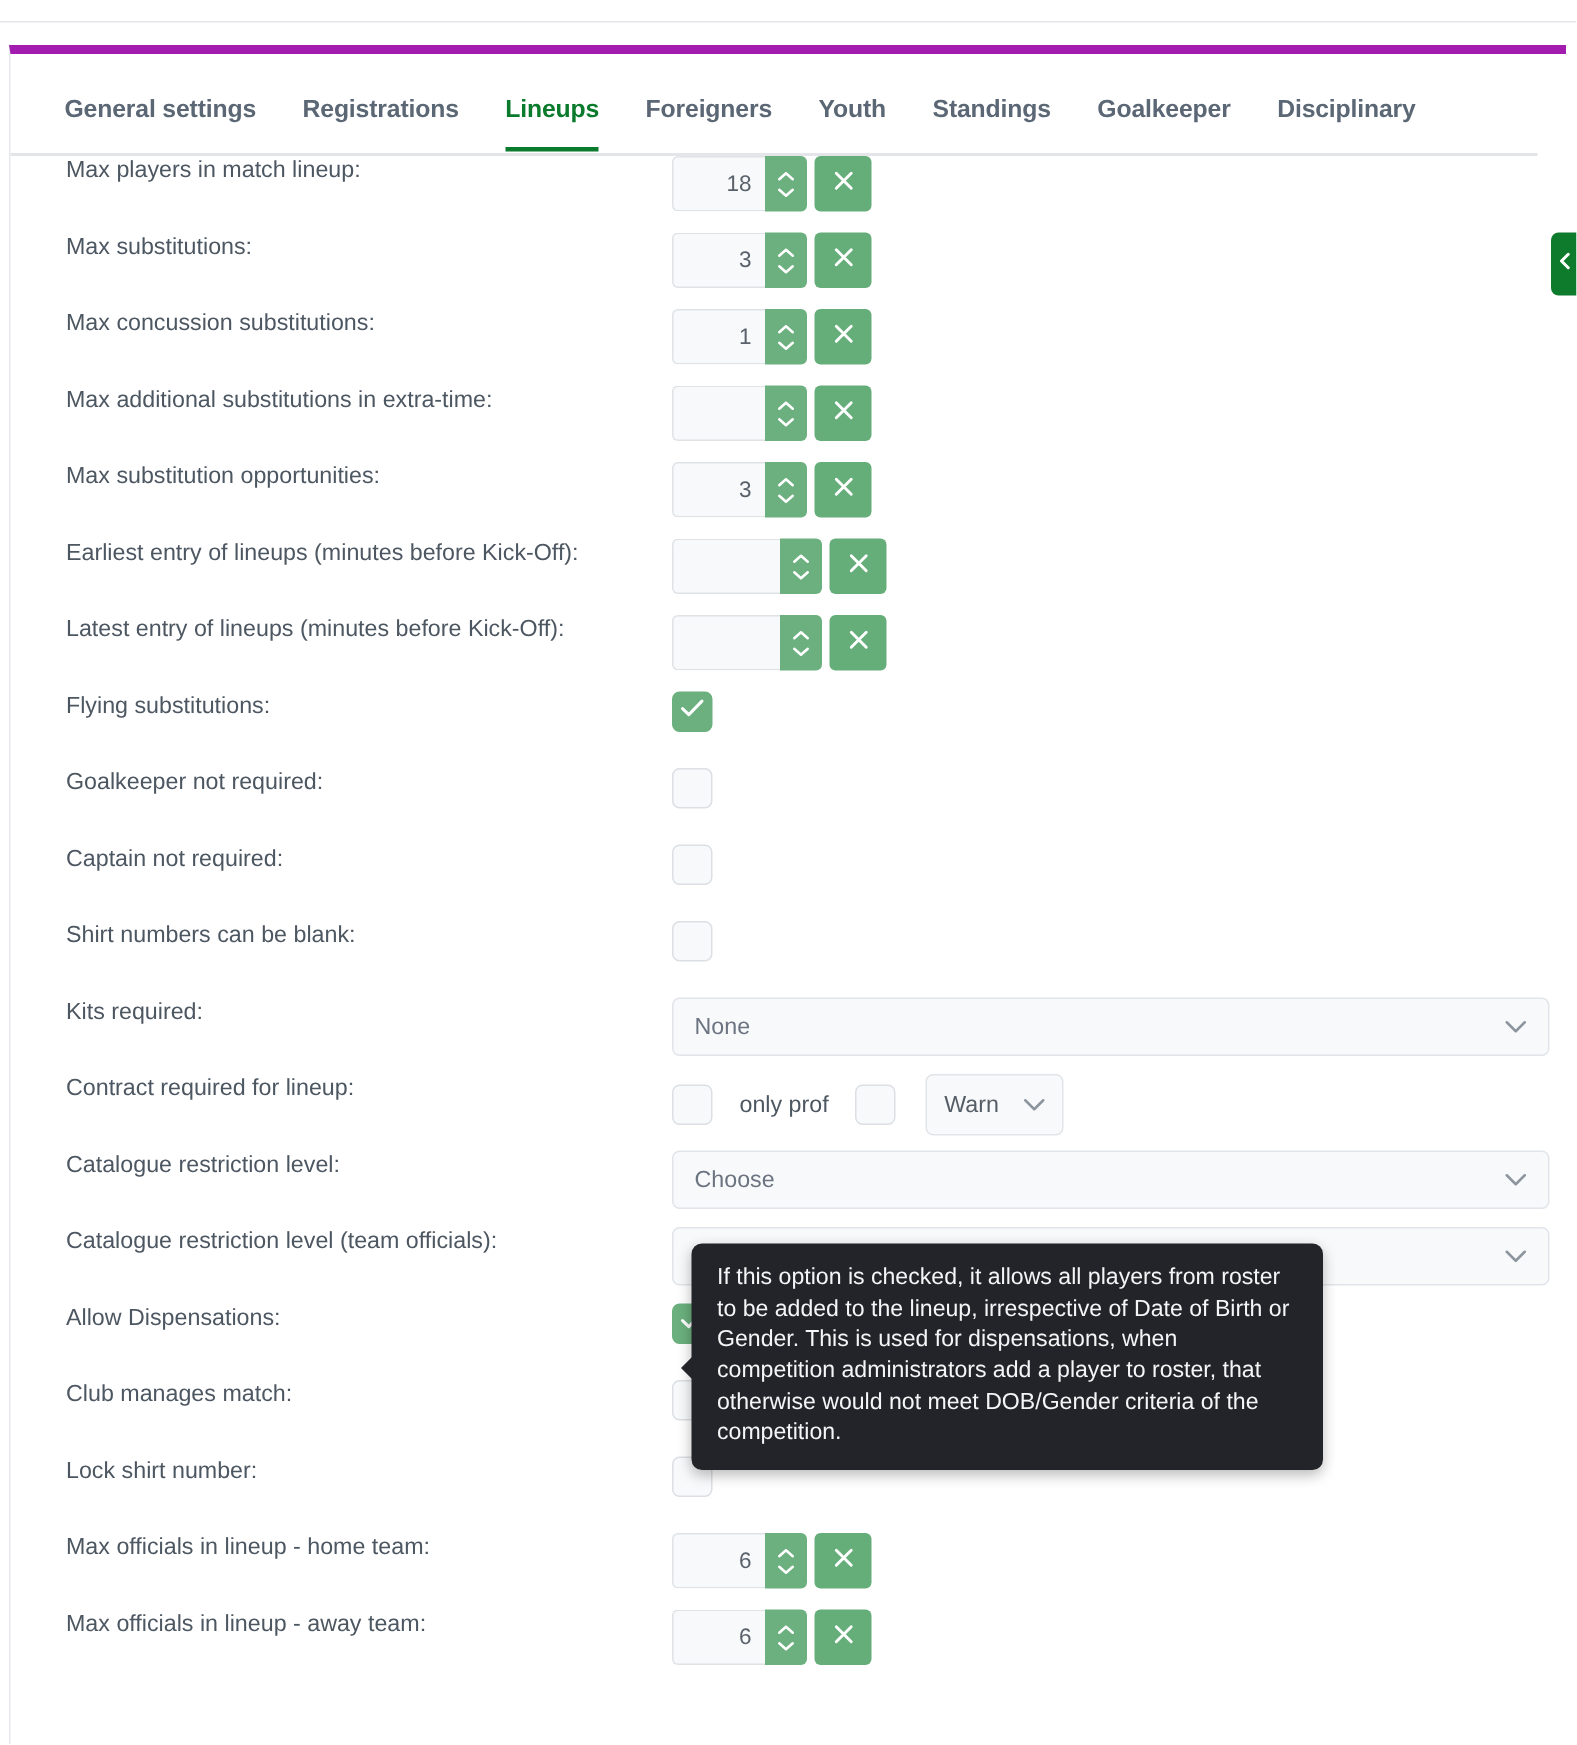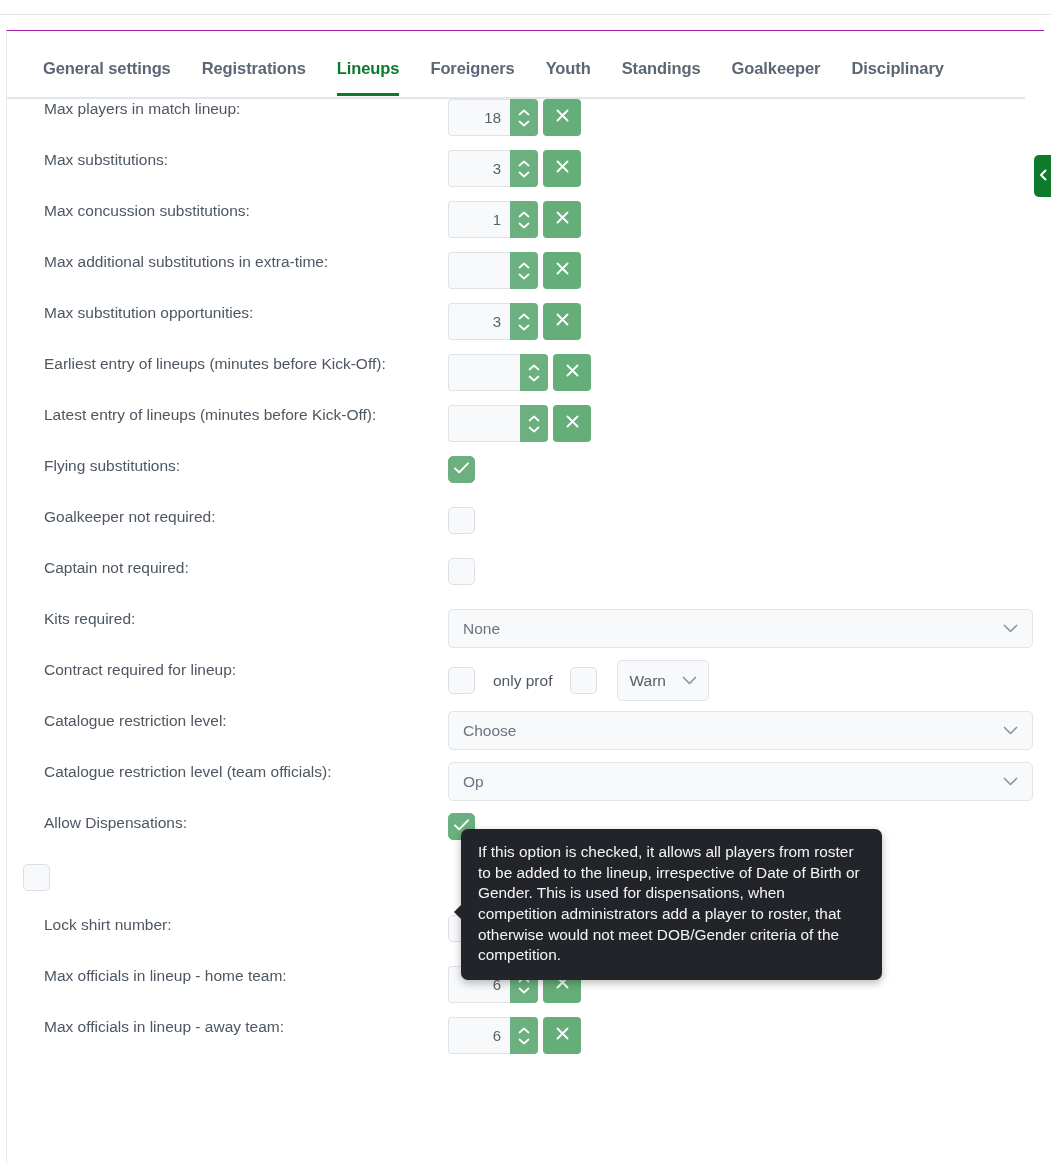--- a/index.html
+++ b/index.html
@@ -21,21 +21,21 @@
     width: 1051px; height: 1px;
     background: #e4e6e9;
   }
   
   .card {
     position: absolute;
     left: 6px; top: 30px;
     width: 1038px; height: 1133px;
     background: #ffffff;
     border-left: 1px solid #e7e9ec;
-    border-top: 1px solid #a21caf;
+    border-top: 6px solid #a21caf;
   }
   
   .tabs {
     position: absolute;
     left: 0; top: 0;
     width: 1018px;
     height: 68px;
     display: flex;
     align-items: flex-start;
     padding-left: 36px;
@@ -425,20 +425,26 @@
             <div class="cbx"></div>
           </div>
         </div>
         <div class="row">
           <div class="lbl">Captain not required:</div>
           <div class="ctl">
             <div class="cbx"></div>
           </div>
         </div>
         <div class="row">
+          <div class="lbl">Shirt numbers can be blank:</div>
+          <div class="ctl">
+            <div class="cbx"></div>
+          </div>
+        </div>
+        <div class="row">
           <div class="lbl">Kits required:</div>
           <div class="ctl">
             <div class="sel full">
               <span>None</span>
               <span class="chev">
                 <svg width="15" height="9" viewBox="0 0 15 9">
                   <path d="M1.5 1.5 L7.5 7.5 L13.5 1.5" fill="none" stroke="#8d959f" stroke-width="1.7" stroke-linecap="round" stroke-linejoin="round"></path>
                 </svg>
               </span>
             </div>
@@ -492,20 +498,21 @@
           <div class="lbl">Allow Dispensations:</div>
           <div class="ctl">
             <div class="cbx on">
               <span><svg width="17" height="14" viewBox="0 0 17 14">
                   <path d="M2 7.4 L6.2 11.4 L15 2.4" fill="none" stroke="#ffffff" stroke-width="2" stroke-linecap="round" stroke-linejoin="round"></path>
                 </svg></span>
             </div>
           </div>
         </div>
         <div class="row">
+          <div class="lbl">Club manages match:</div>
           <div class="ctl">
             <div class="cbx"></div>
           </div>
         </div>
         <div class="row">
           <div class="lbl">Lock shirt number:</div>
           <div class="ctl">
             <div class="cbx"></div>
           </div>
         </div>

